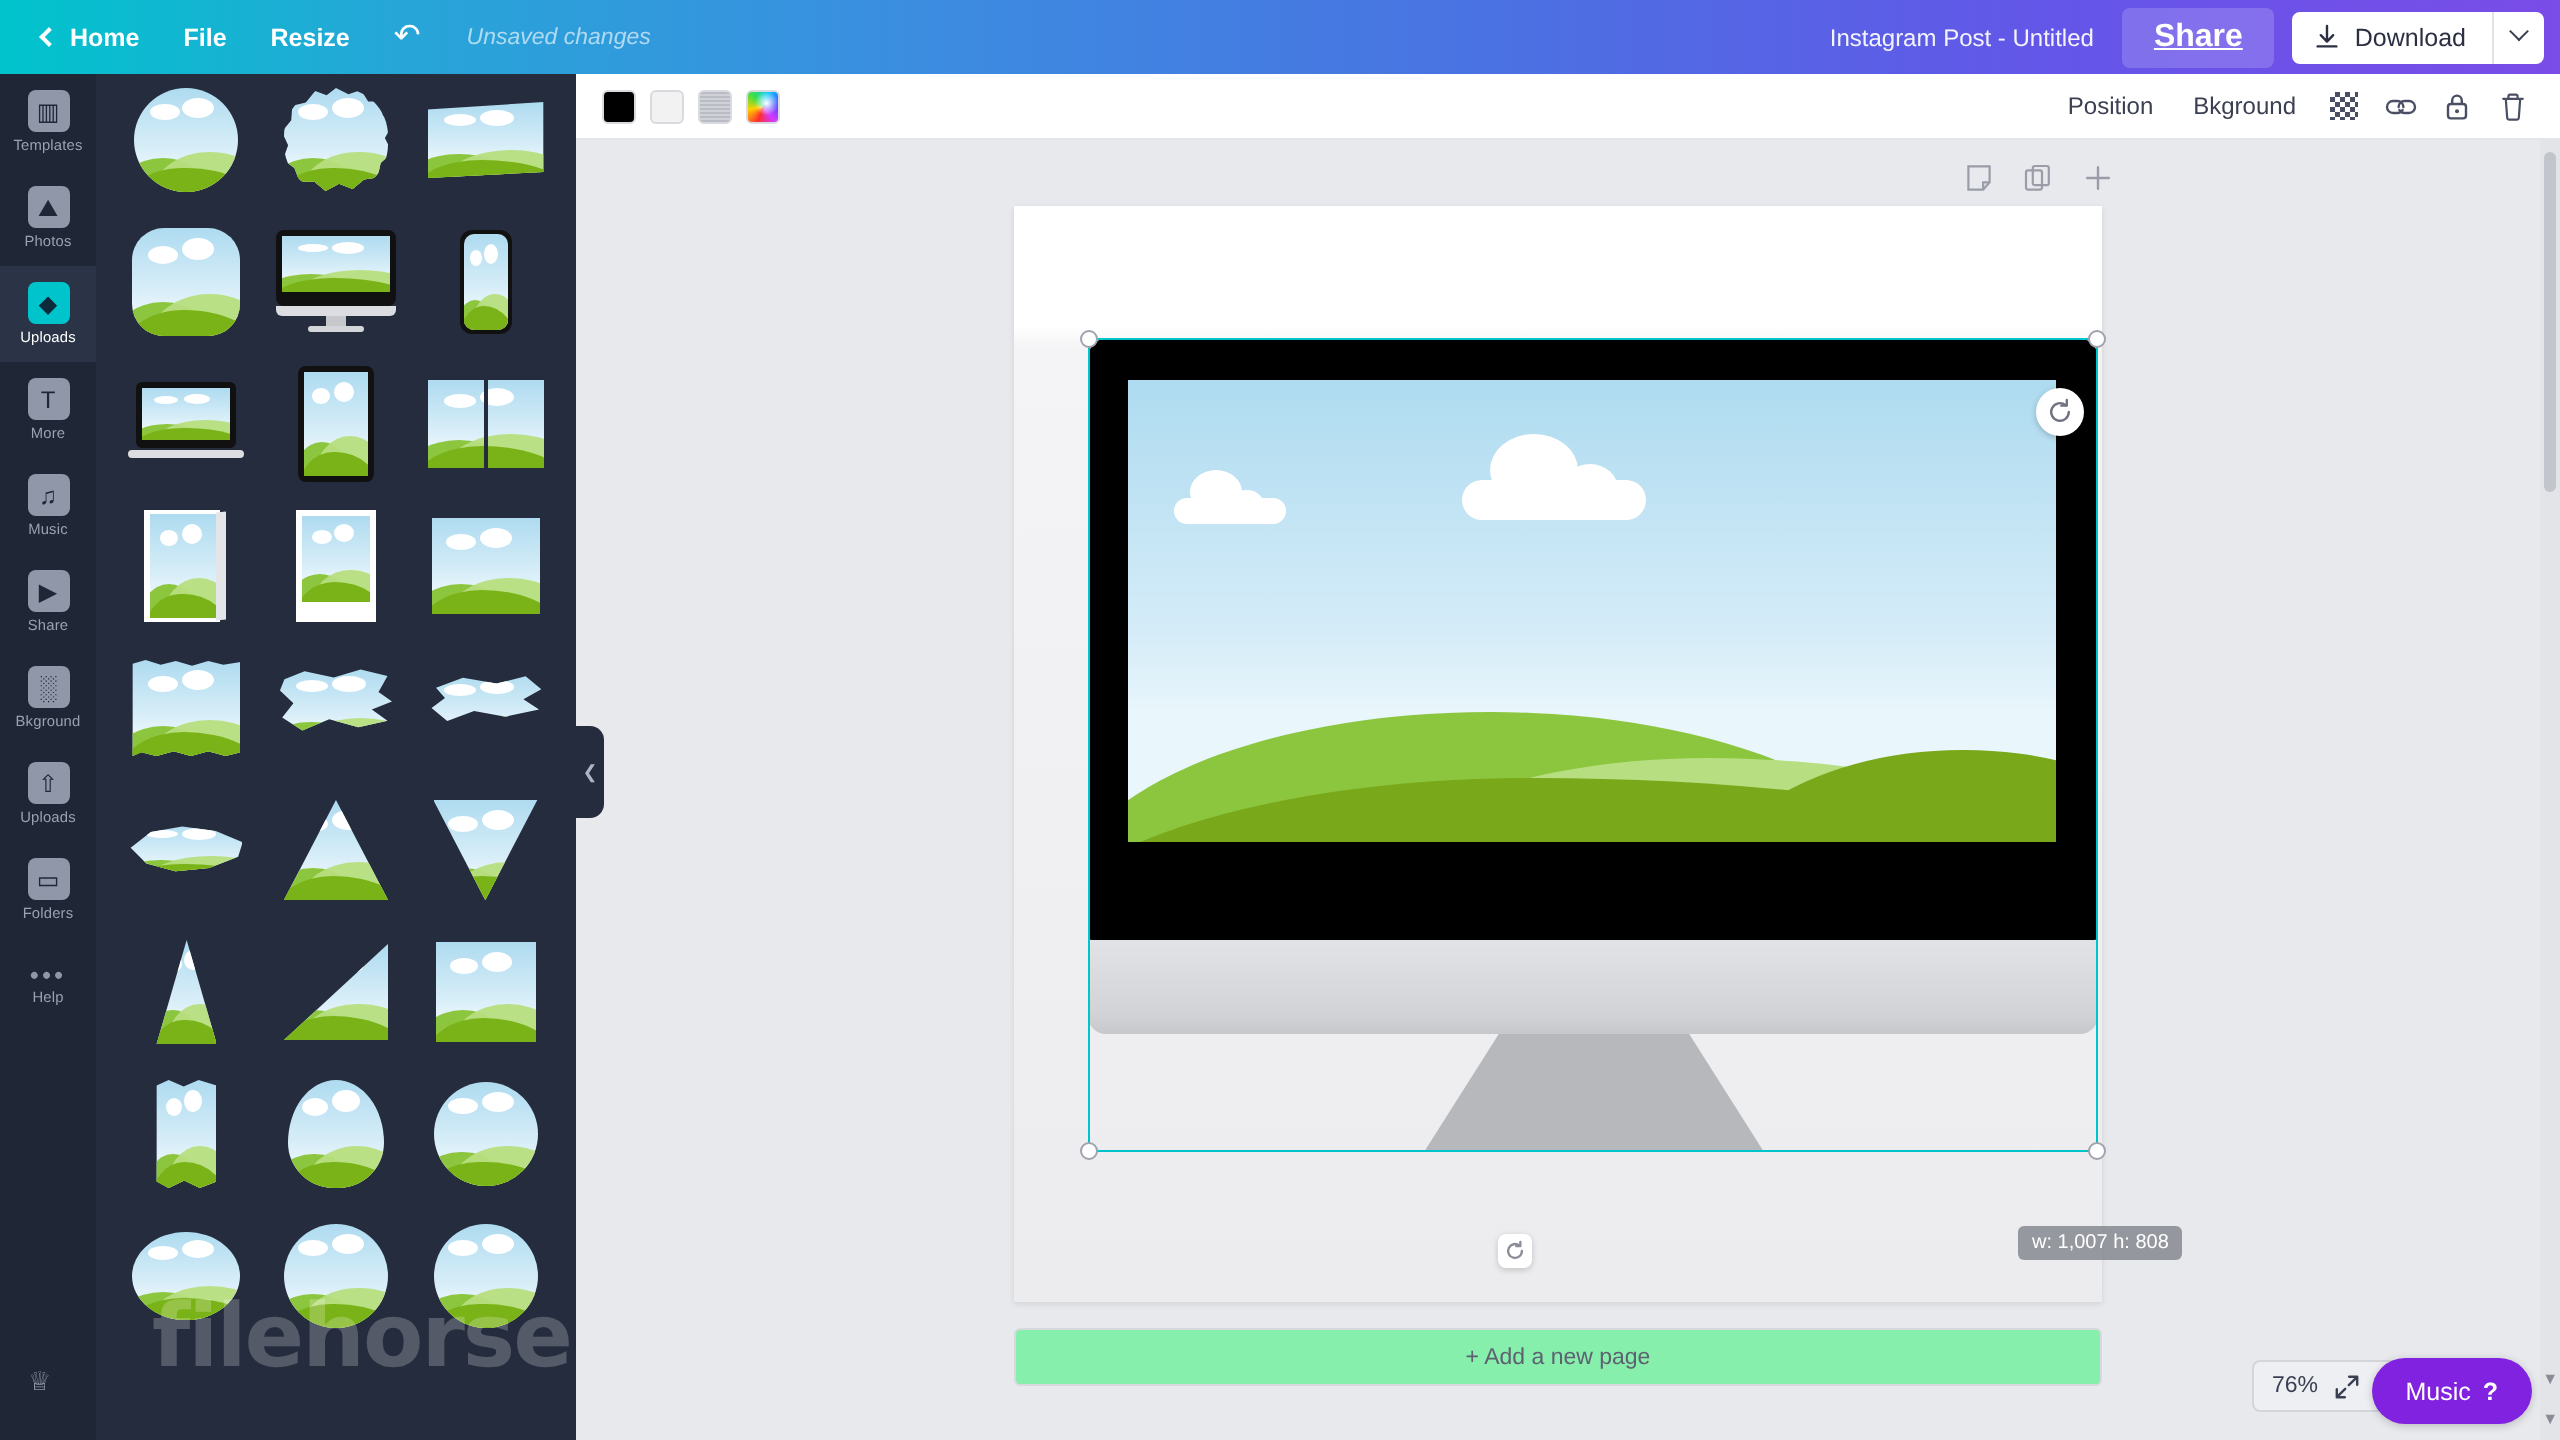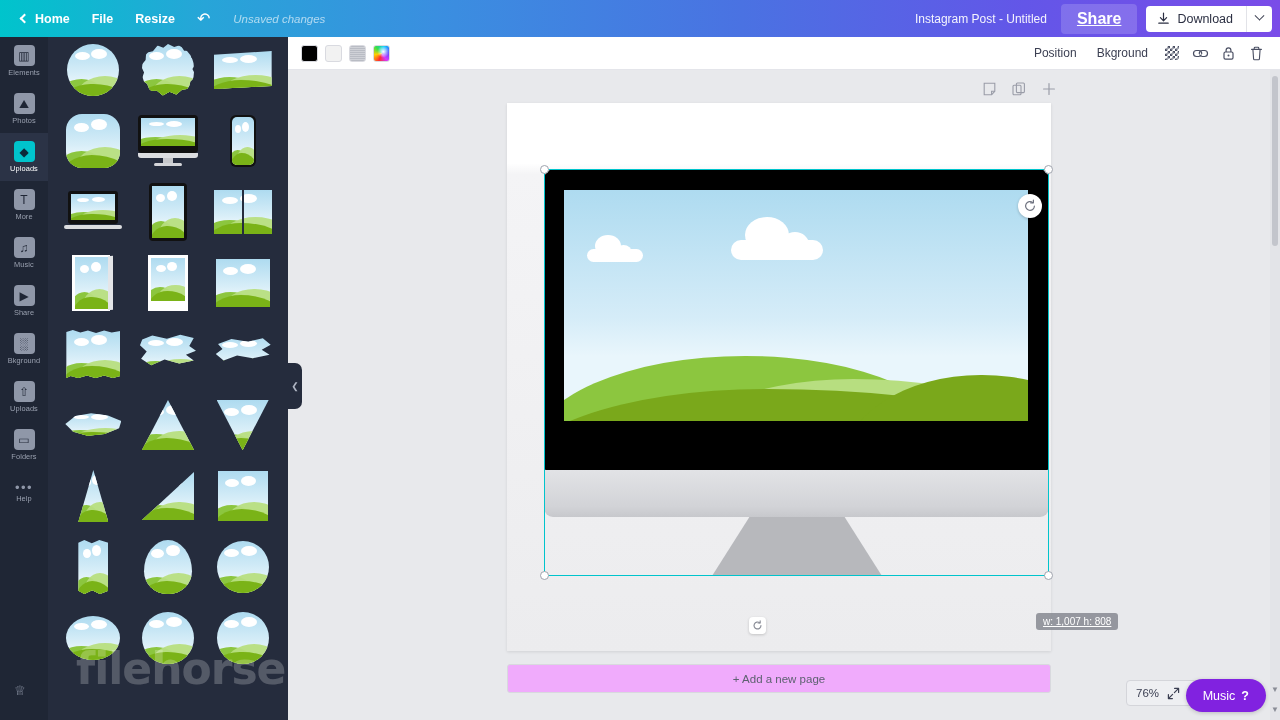--- a/index.html
+++ b/index.html
@@ -179,21 +179,21 @@
     position: absolute; left: 50%; top: 12px; transform: translateX(-50%);
     width: 544px; display: flex; justify-content: flex-end; align-items: center; gap: 16px;
   }
   .pt-ico { cursor: pointer; color: #9a9da8; display: flex; align-items: center; }
   .page {
     position: absolute; left: 219px; top: 33px; width: 544px; height: 548px;
     background: #fff; box-shadow: 0 1px 3px rgba(0,0,0,.10);
   }
   .addpage {
     position: absolute; left: 219px; top: 594px; width: 544px; height: 29px;
-    border: 1px solid #d8d9de; border-radius: 3px; background: #f0abfc;
+    border: 1px solid #d8d9de; border-radius: 3px; background: #86efac;
     display: flex; align-items: center; justify-content: center;
     font-size: 11.5px; color: #5d6170; cursor: pointer;
   }
 
   
   .mon-wrap { position: absolute; left: 37px; top: 66px; width: 505px; height: 407px; }
   .mon-body { position: absolute; left: 0; top: 0; width: 505px; height: 301px;
     background: #000; border-radius: 10px 10px 2px 2px; }
   .mon-screen { position: absolute; left: 20px; top: 21px; width: 464px; height: 231px;
     overflow: hidden; background: linear-gradient(180deg,#aedbf0 0%,#d5ecf8 55%,#e9f6fc 72%); }
@@ -281,21 +281,21 @@
           <span class="caret-d"></span>
         </div>
       </div>
     </div>
   </div>
 
   <div class="rail">
     <div id="rail-items">
         <div class="rail-item">
           <div class="rail-ico">▥</div>
-          <div class="rail-lbl">Elements</div>
+          <div class="rail-lbl">Templates</div>
         </div>
         <div class="rail-item">
           <div class="rail-ico">⛰</div>
           <div class="rail-lbl">Photos</div>
         </div>
         <div class="rail-item active">
           <div class="rail-ico">◆</div>
           <div class="rail-lbl">Uploads</div>
         </div>
         <div class="rail-item">
@@ -721,21 +721,21 @@
       <div class="mini-rot" style="left:242px; top:514px;">
         <svg width="11" height="11" viewBox="0 0 14 14">
           <path d="M11.4 7 a4.4 4.4 0 1 1-1.6-3.4" stroke="#8a8d97" stroke-width="1.5" fill="none" stroke-linecap="round"></path>
           <path d="M10.4 1.2 V3.8 H7.8" stroke="#8a8d97" stroke-width="1.5" fill="none" stroke-linecap="round" stroke-linejoin="round"></path>
         </svg>
       </div>
     </div>
 
     <div class="addpage">+ Add a new page</div>
 
-    <div class="dim-badge" style="left:748px; top:543px;text-decoration:underline;">w: 1,007 h: 808</div>
+    <div class="dim-badge" style="left:721px; top:543px;">w: 1,007 h: 808</div>
 
     <div class="scroll-rail" style="top:0;">
       <div class="scroll-thumb"></div>
       <span class="scroll-arrow" style="bottom:26px;">▼</span>
       <span class="scroll-arrow" style="bottom:6px;">▼</span>
     </div>
   </div>
 
   <div class="zoom-pill">
     <span class="zoom-val">76%</span>

